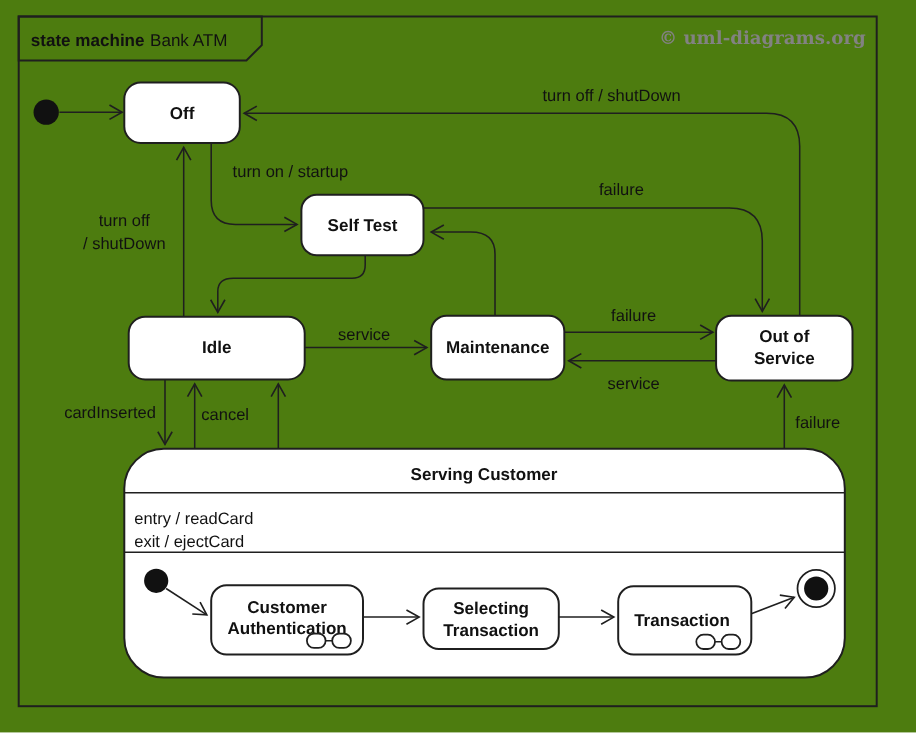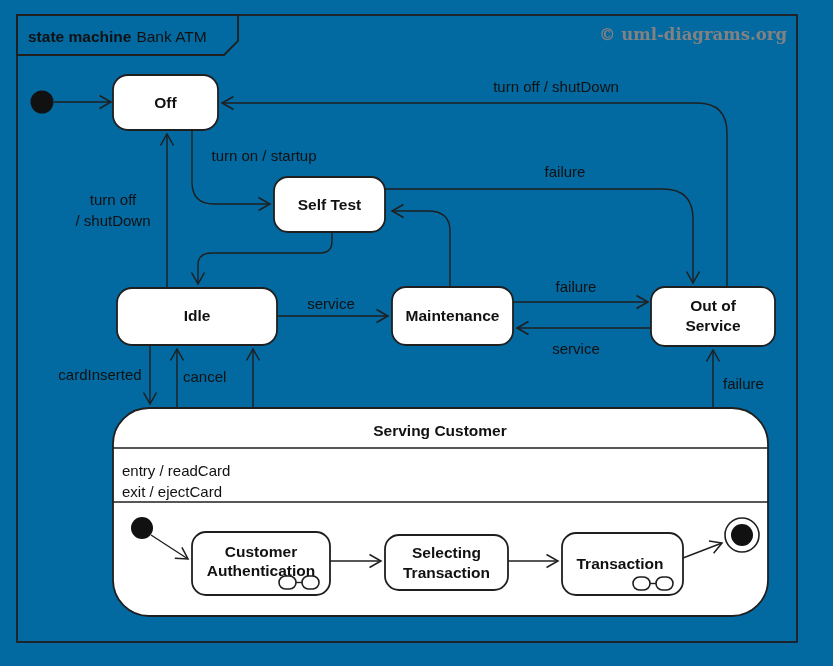--- a/index.html
+++ b/index.html
@@ -1,20 +1,20 @@
 <!DOCTYPE html>
 <html><head>
 <meta charset="utf-8">
 <style>
   html, body { margin: 0; padding: 0; background: #ffffff; }
   .canvas {
     position: relative;
     width: 833px;
     height: 666px;
-    background: #0369a1;
+    background: #4d7c0f;
     font-family: "Liberation Sans", sans-serif;
   }
   svg { display: block; }
   .frame-line   { fill: none; stroke: #1f1f1f; stroke-width: 1.8; }
   .state-shape  { fill: #ffffff; stroke: #1f1f1f; stroke-width: 1.8; }
   .divider      { stroke: #1f1f1f; stroke-width: 1.4; }
   .tr-path      { fill: none; stroke: #1f1f1f; stroke-width: 1.4; }
   .node-fill    { fill: #111111; stroke: none; }
   .node-ring    { fill: #ffffff; stroke: #1f1f1f; stroke-width: 1.6; }
   .sub-icon     { fill: #ffffff; stroke: #1f1f1f; stroke-width: 1.6; }

